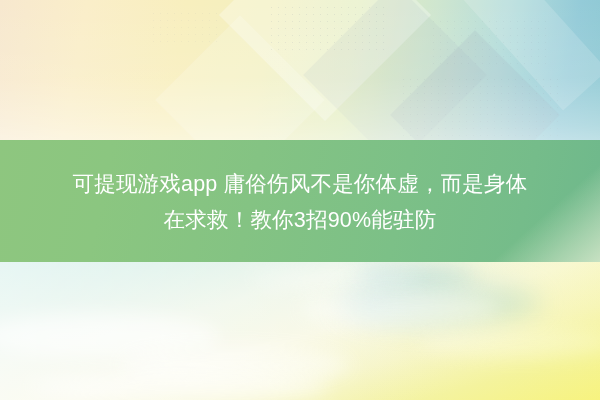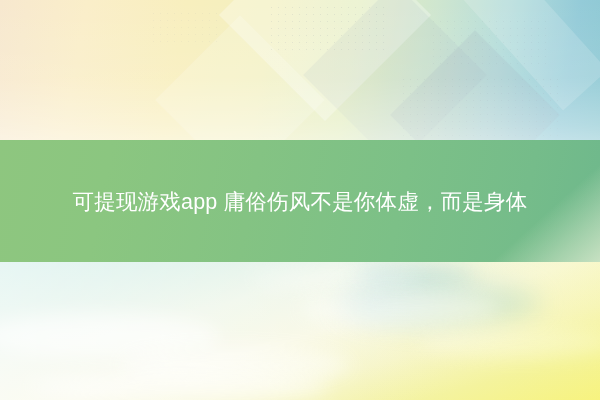--- a/index.html
+++ b/index.html
@@ -224,20 +224,21 @@
     <div class="dots dots-d"></div>
     <div class="top-fade"></div>
   </div>
 
   <div class="green-band">
     <div class="green-band-wash"></div>
   </div>
 
   <div class="title-wrap">
     <div class="title-line">可提现游戏app 庸俗伤风不是你体虚，而是身体</div>
+    <div class="title-line">在求救！教你3招90%能驻防</div>
   </div>
 
   <div class="bottom-area">
     <div class="blue-wisp"></div>
     <div class="blue-wisp-2"></div>
     <div class="cloud cloud-6"></div>
     <div class="cloud cloud-3"></div>
     <div class="cloud cloud-1"></div>
     <div class="cloud cloud-4"></div>
     <div class="cloud cloud-2"></div>

